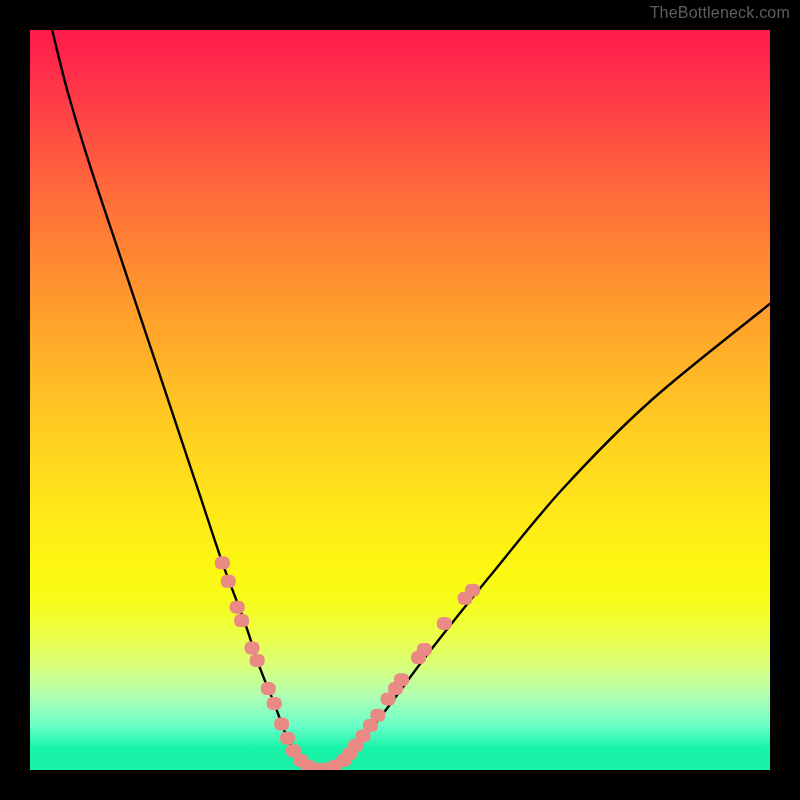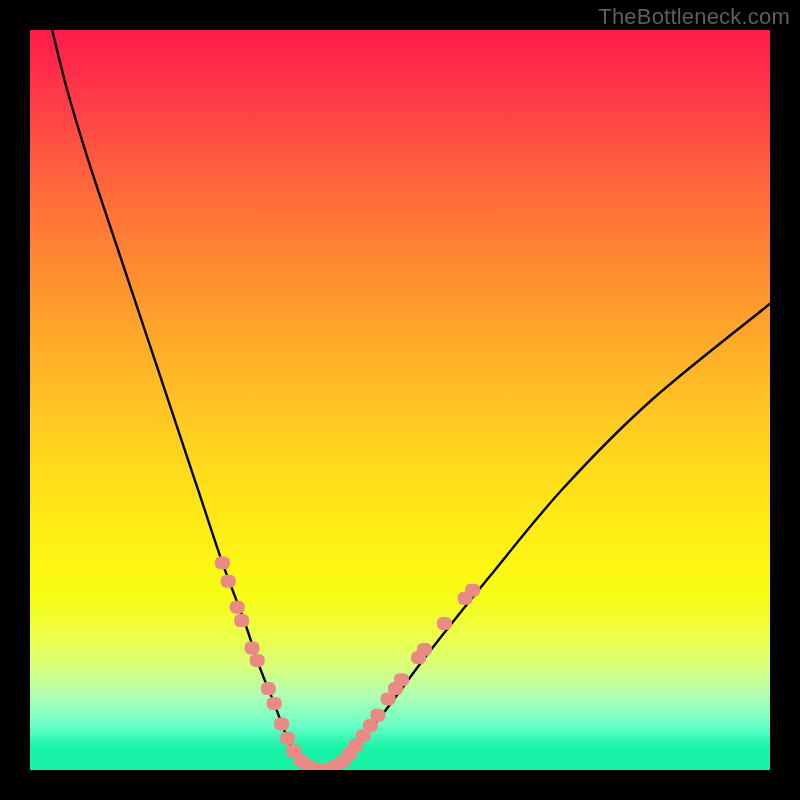--- a/index.html
+++ b/index.html
@@ -49,21 +49,21 @@
       #6affc8 94%,
       #18f3a8 97%,
       #18f3a8 100%
     );
   }
   .watermark {
     position: absolute;
     top: 4px;
     right: 10px;
     color: #5e5e5e;
-    font-size: 22px;
+    font-size: 16px;
     font-weight: 500;
     letter-spacing: 0.2px;
   }
   svg.curve {
     position: absolute;
     left: 0;
     top: 0;
     width: 100%;
     height: 100%;
   }

